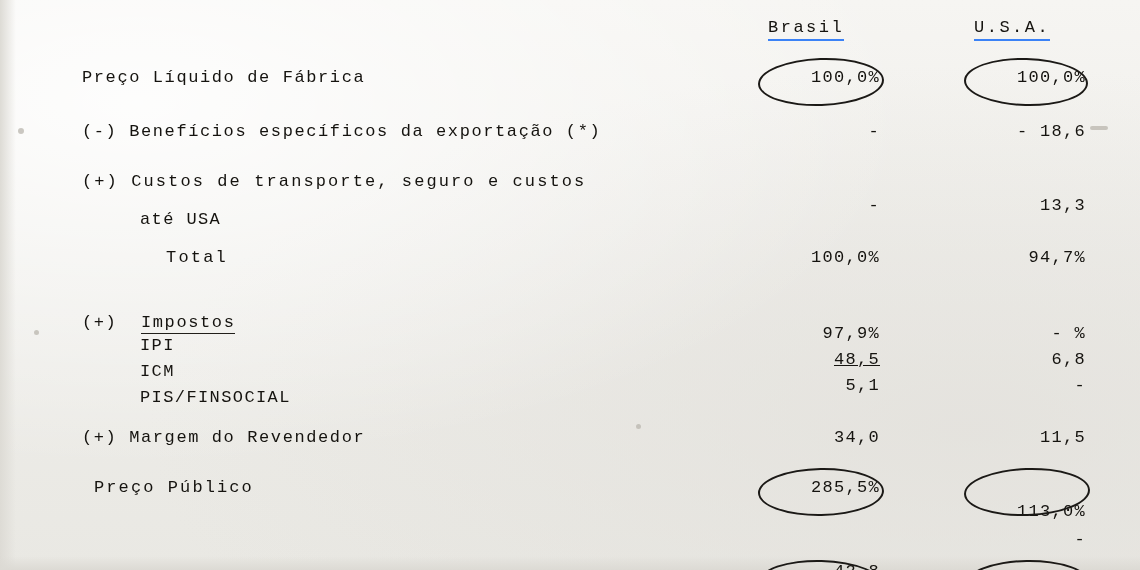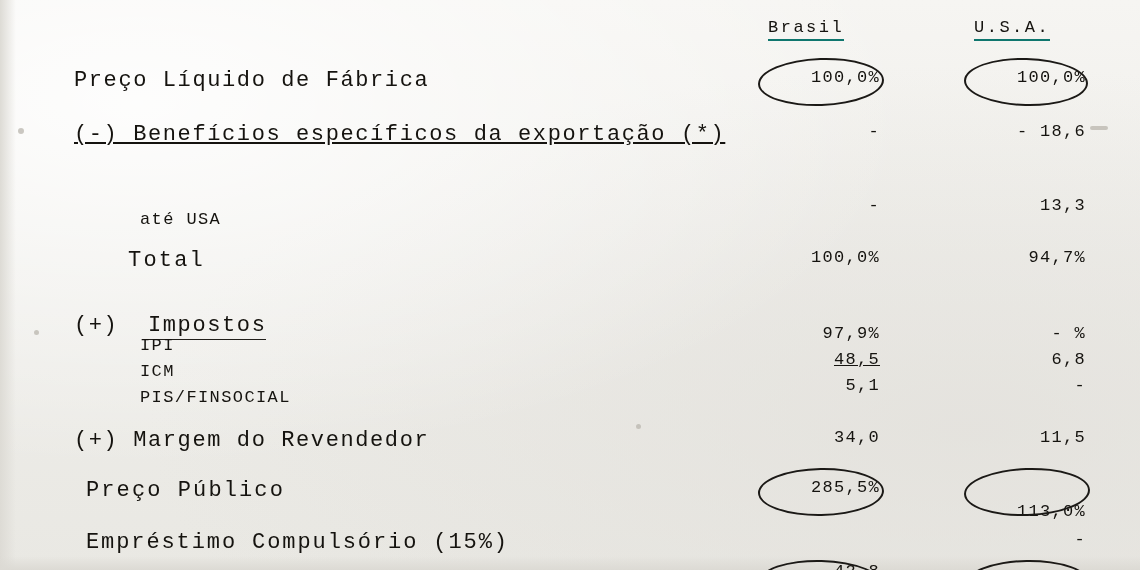--- a/index.html
+++ b/index.html
@@ -39,31 +39,32 @@
     height: 14px;
     background: linear-gradient(0deg, #dcdad4 0%, rgba(242,241,238,0) 100%);
     pointer-events: none;
   }
 
   .col-header {
     position: absolute;
     font-size: 17px;
     letter-spacing: 2.5px;
     white-space: nowrap;
-    border-bottom: 2px solid #0f766e;
+    border-bottom: 2px solid #3b82f6;
     padding-bottom: 2px;
   }
   #hdr-brasil { left: 768px; top: 18px; }
   #hdr-usa    { left: 974px; top: 18px; }
 
   .row-label {
     position: absolute;
-    font-size: 22px;
+    font-size: 17px;
     letter-spacing: 1.6px;
     white-space: nowrap;
+    margin-left: 8px;
   }
   .sub-label {
     position: absolute;
     font-size: 17px;
     letter-spacing: 1.4px;
     white-space: nowrap;
     margin-top: 12px;
   }
   .underlined { border-bottom: 1.5px solid #211f1a; padding-bottom: 1px; }
 
@@ -105,29 +106,30 @@
 
   <div class="col-header" id="hdr-brasil">Brasil</div>
   <div class="col-header" id="hdr-usa">U.S.A.</div>
 
   <div class="row-label" style="left:74px; top:68px;">Preço Líquido de Fábrica</div>
   <div class="val brasil" style="top:68px;">100,0%</div>
   <div class="val usa" style="top:68px;">100,0%</div>
   <div class="circle c1" style="left:758px; top:58px; width:122px; height:44px;"></div>
   <div class="circle c2" style="left:964px; top:58px; width:120px; height:44px;"></div>
 
-  <div class="row-label" style="left:74px; top:122px;text-decoration:underline;">(-) Benefícios específicos da exportação (*)</div>
+  <div class="row-label" style="left:74px; top:122px;">(-) Benefícios específicos da exportação (*)</div>
   <div class="val brasil" style="top:122px;">-</div>
   <div class="val usa" style="top:122px;">- 18,6</div>
 
+  <div class="row-label" style="left:74px; top:172px; letter-spacing:2.1px;">(+) Custos de transporte, seguro e custos</div>
   <div class="sub-label" style="left:140px; top:198px;">até USA</div>
   <div class="val brasil" style="top:196px;">-</div>
   <div class="val usa" style="top:196px;">13,3</div>
 
-  <div class="row-label" style="left:128px; top:248px; letter-spacing:2.2px;">Total</div>
+  <div class="row-label" style="left:158px; top:248px; letter-spacing:2.2px;">Total</div>
   <div class="val brasil" style="top:248px;">100,0%</div>
   <div class="val usa" style="top:248px;">94,7%</div>
 
   <div class="row-label" style="left:74px; top:313px;">(+)&nbsp;&nbsp;<span class="underlined">Impostos</span></div>
 
   <div class="sub-label" style="left:140px; top:324px;">IPI</div>
   <div class="val brasil" style="top:324px;">97,9%</div>
   <div class="val usa" style="top:324px;">- %</div>
 
   <div class="sub-label" style="left:140px; top:350px;">ICM</div>
@@ -141,21 +143,20 @@
   <div class="row-label" style="left:74px; top:428px;">(+) Margem do Revendedor</div>
   <div class="val brasil" style="top:428px;">34,0</div>
   <div class="val usa" style="top:428px;">11,5</div>
 
   <div class="row-label" style="left:86px; top:478px; letter-spacing:2.1px;">Preço Público</div>
   <div class="val brasil" style="top:478px;">285,5%</div>
   <div class="val usa" style="top:478px;margin-top:24px;">113,0%</div>
   <div class="circle c3" style="left:758px; top:468px; width:122px; height:44px;"></div>
   <div class="circle c1" style="left:964px; top:468px; width:122px; height:44px;"></div>
 
-  <div class="row-label" style="left:86px; top:530px; letter-spacing:1.9px;">Empréstimo Compulsório (15%)</div>
   <div class="val brasil" style="top:530px;margin-top:32px;">42,8</div>
   <div class="val usa" style="top:530px;">-</div>
   <div class="circle c2" style="left:758px; top:560px; width:122px; height:44px;"></div>
   <div class="circle c3" style="left:964px; top:560px; width:122px; height:44px;"></div>
 
   <div class="speck" style="left:18px; top:128px; width:6px; height:6px;"></div>
   <div class="speck" style="left:34px; top:330px; width:5px; height:5px;"></div>
   <div class="speck" style="left:636px; top:424px; width:5px; height:5px;"></div>
   <div class="speck" style="left:1090px; top:126px; width:18px; height:4px; border-radius:2px;"></div>
 </div>

